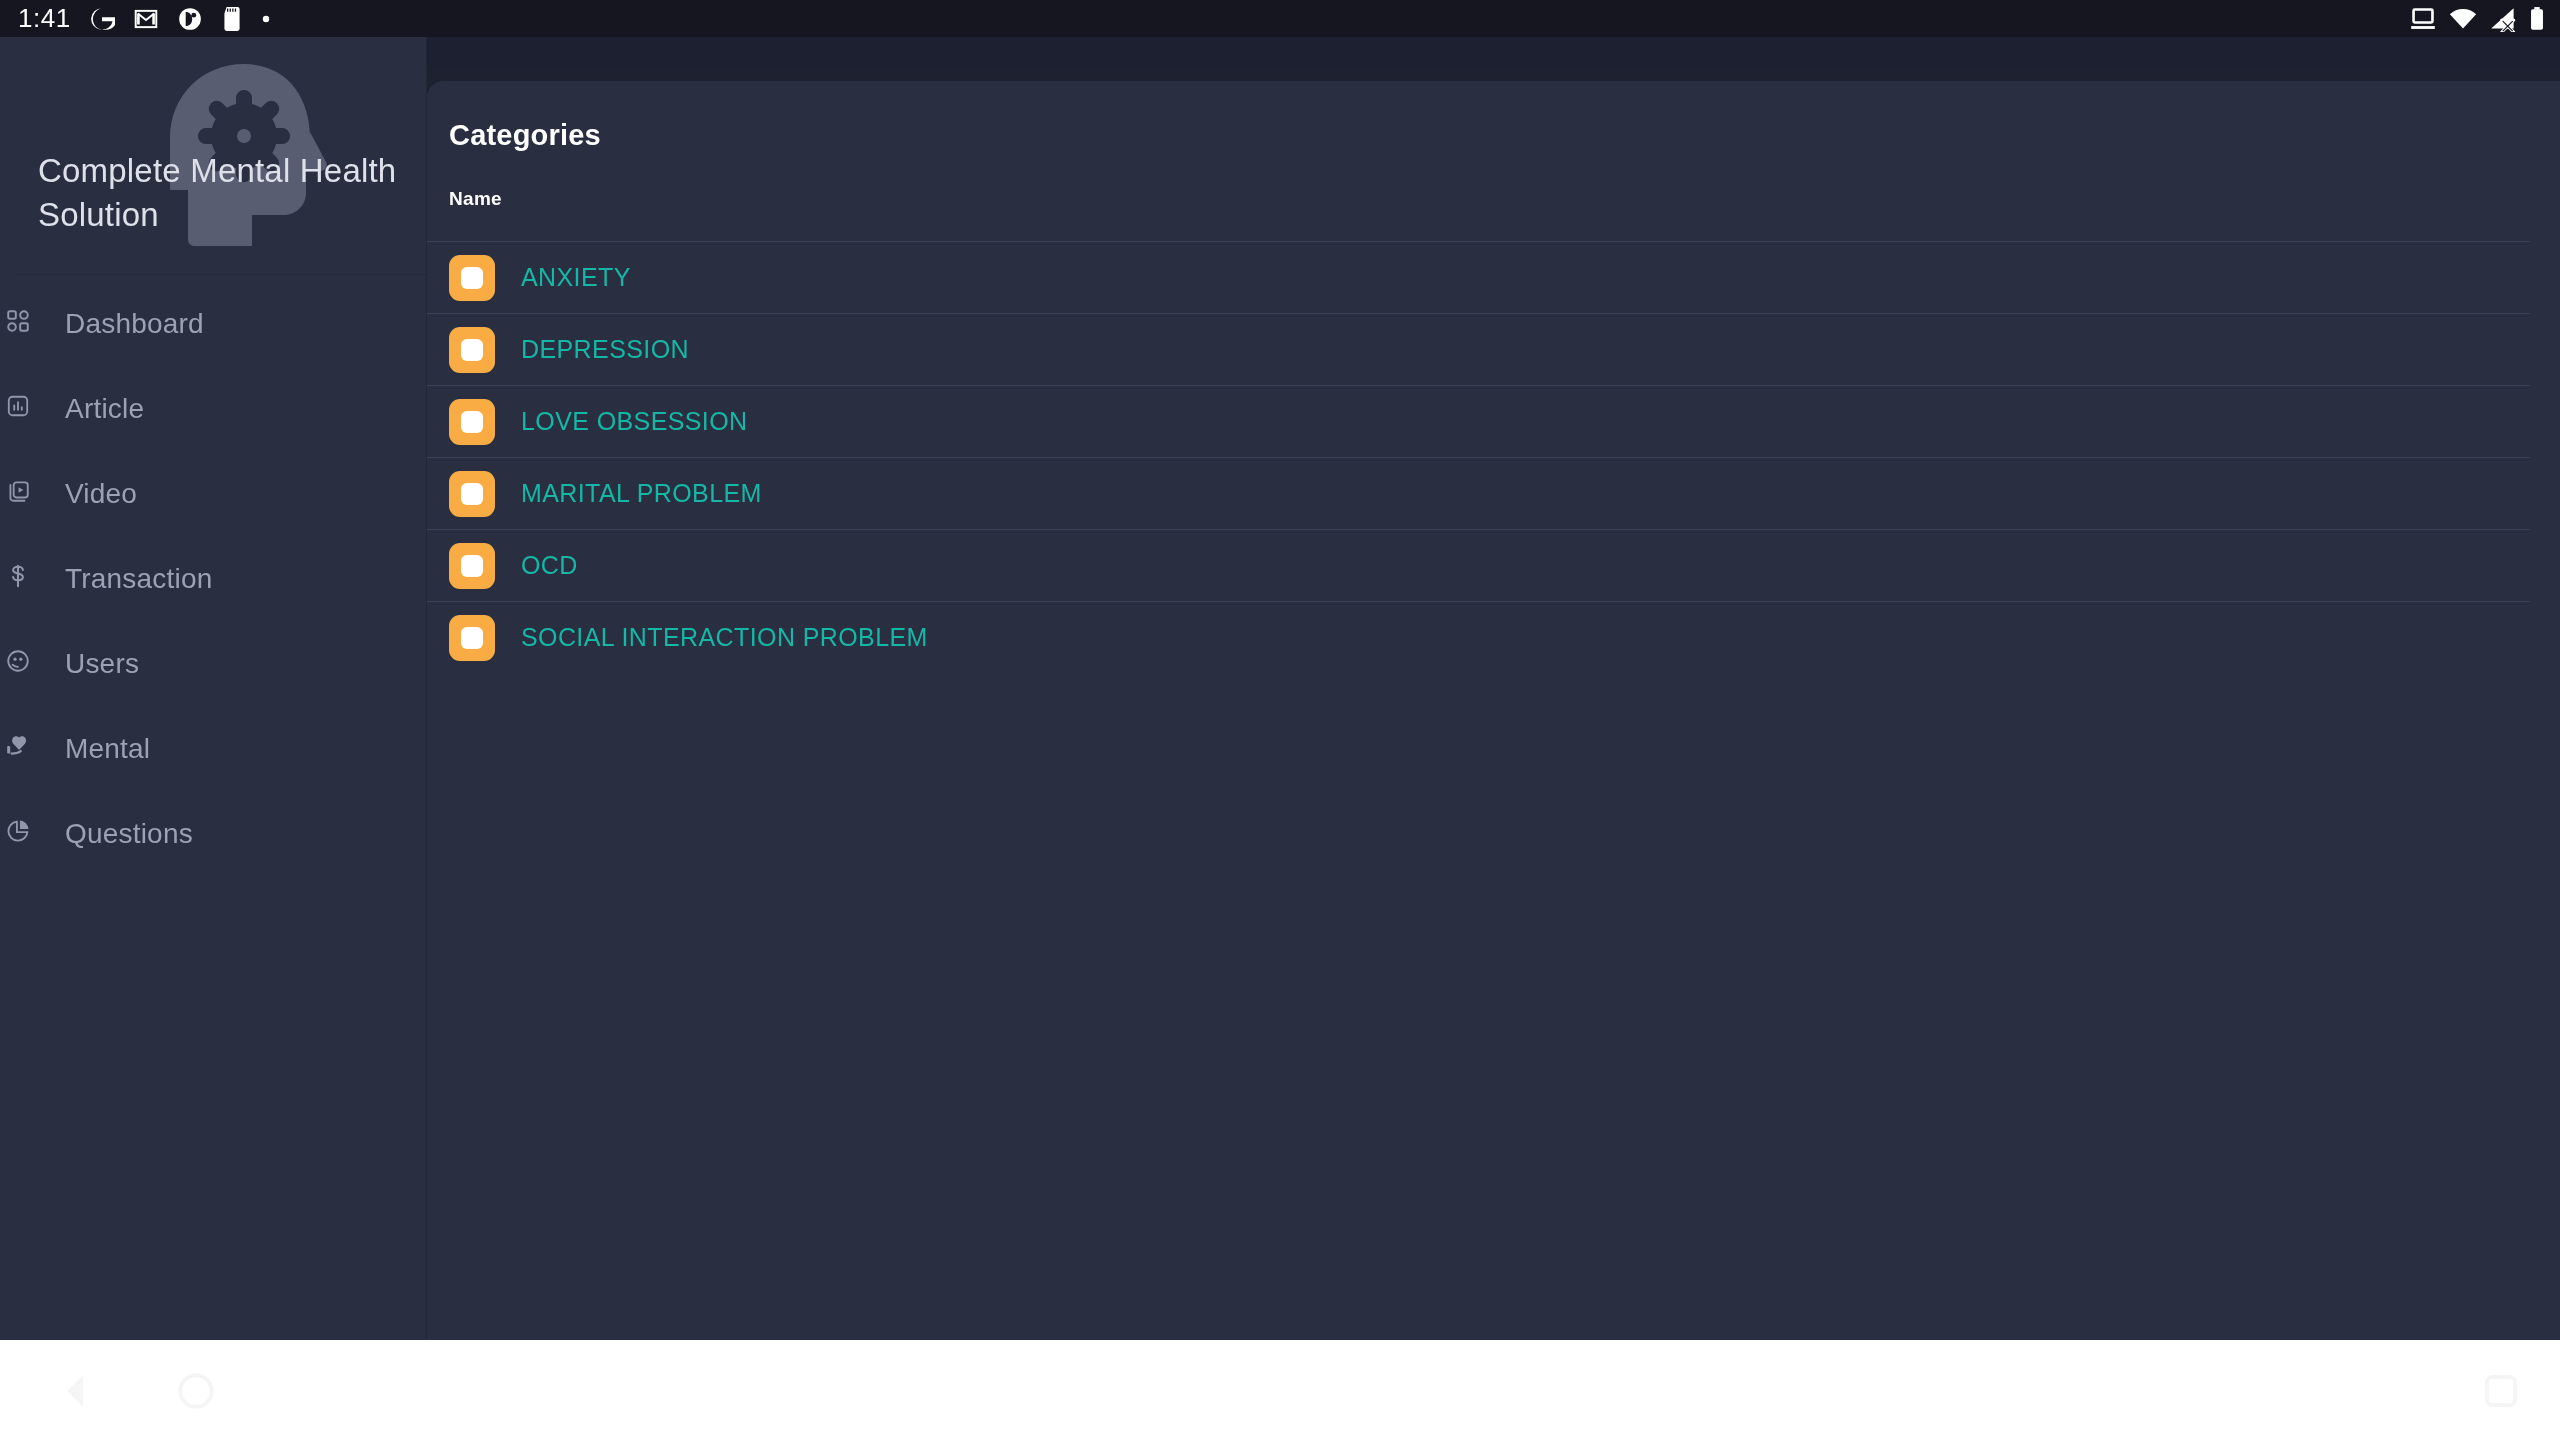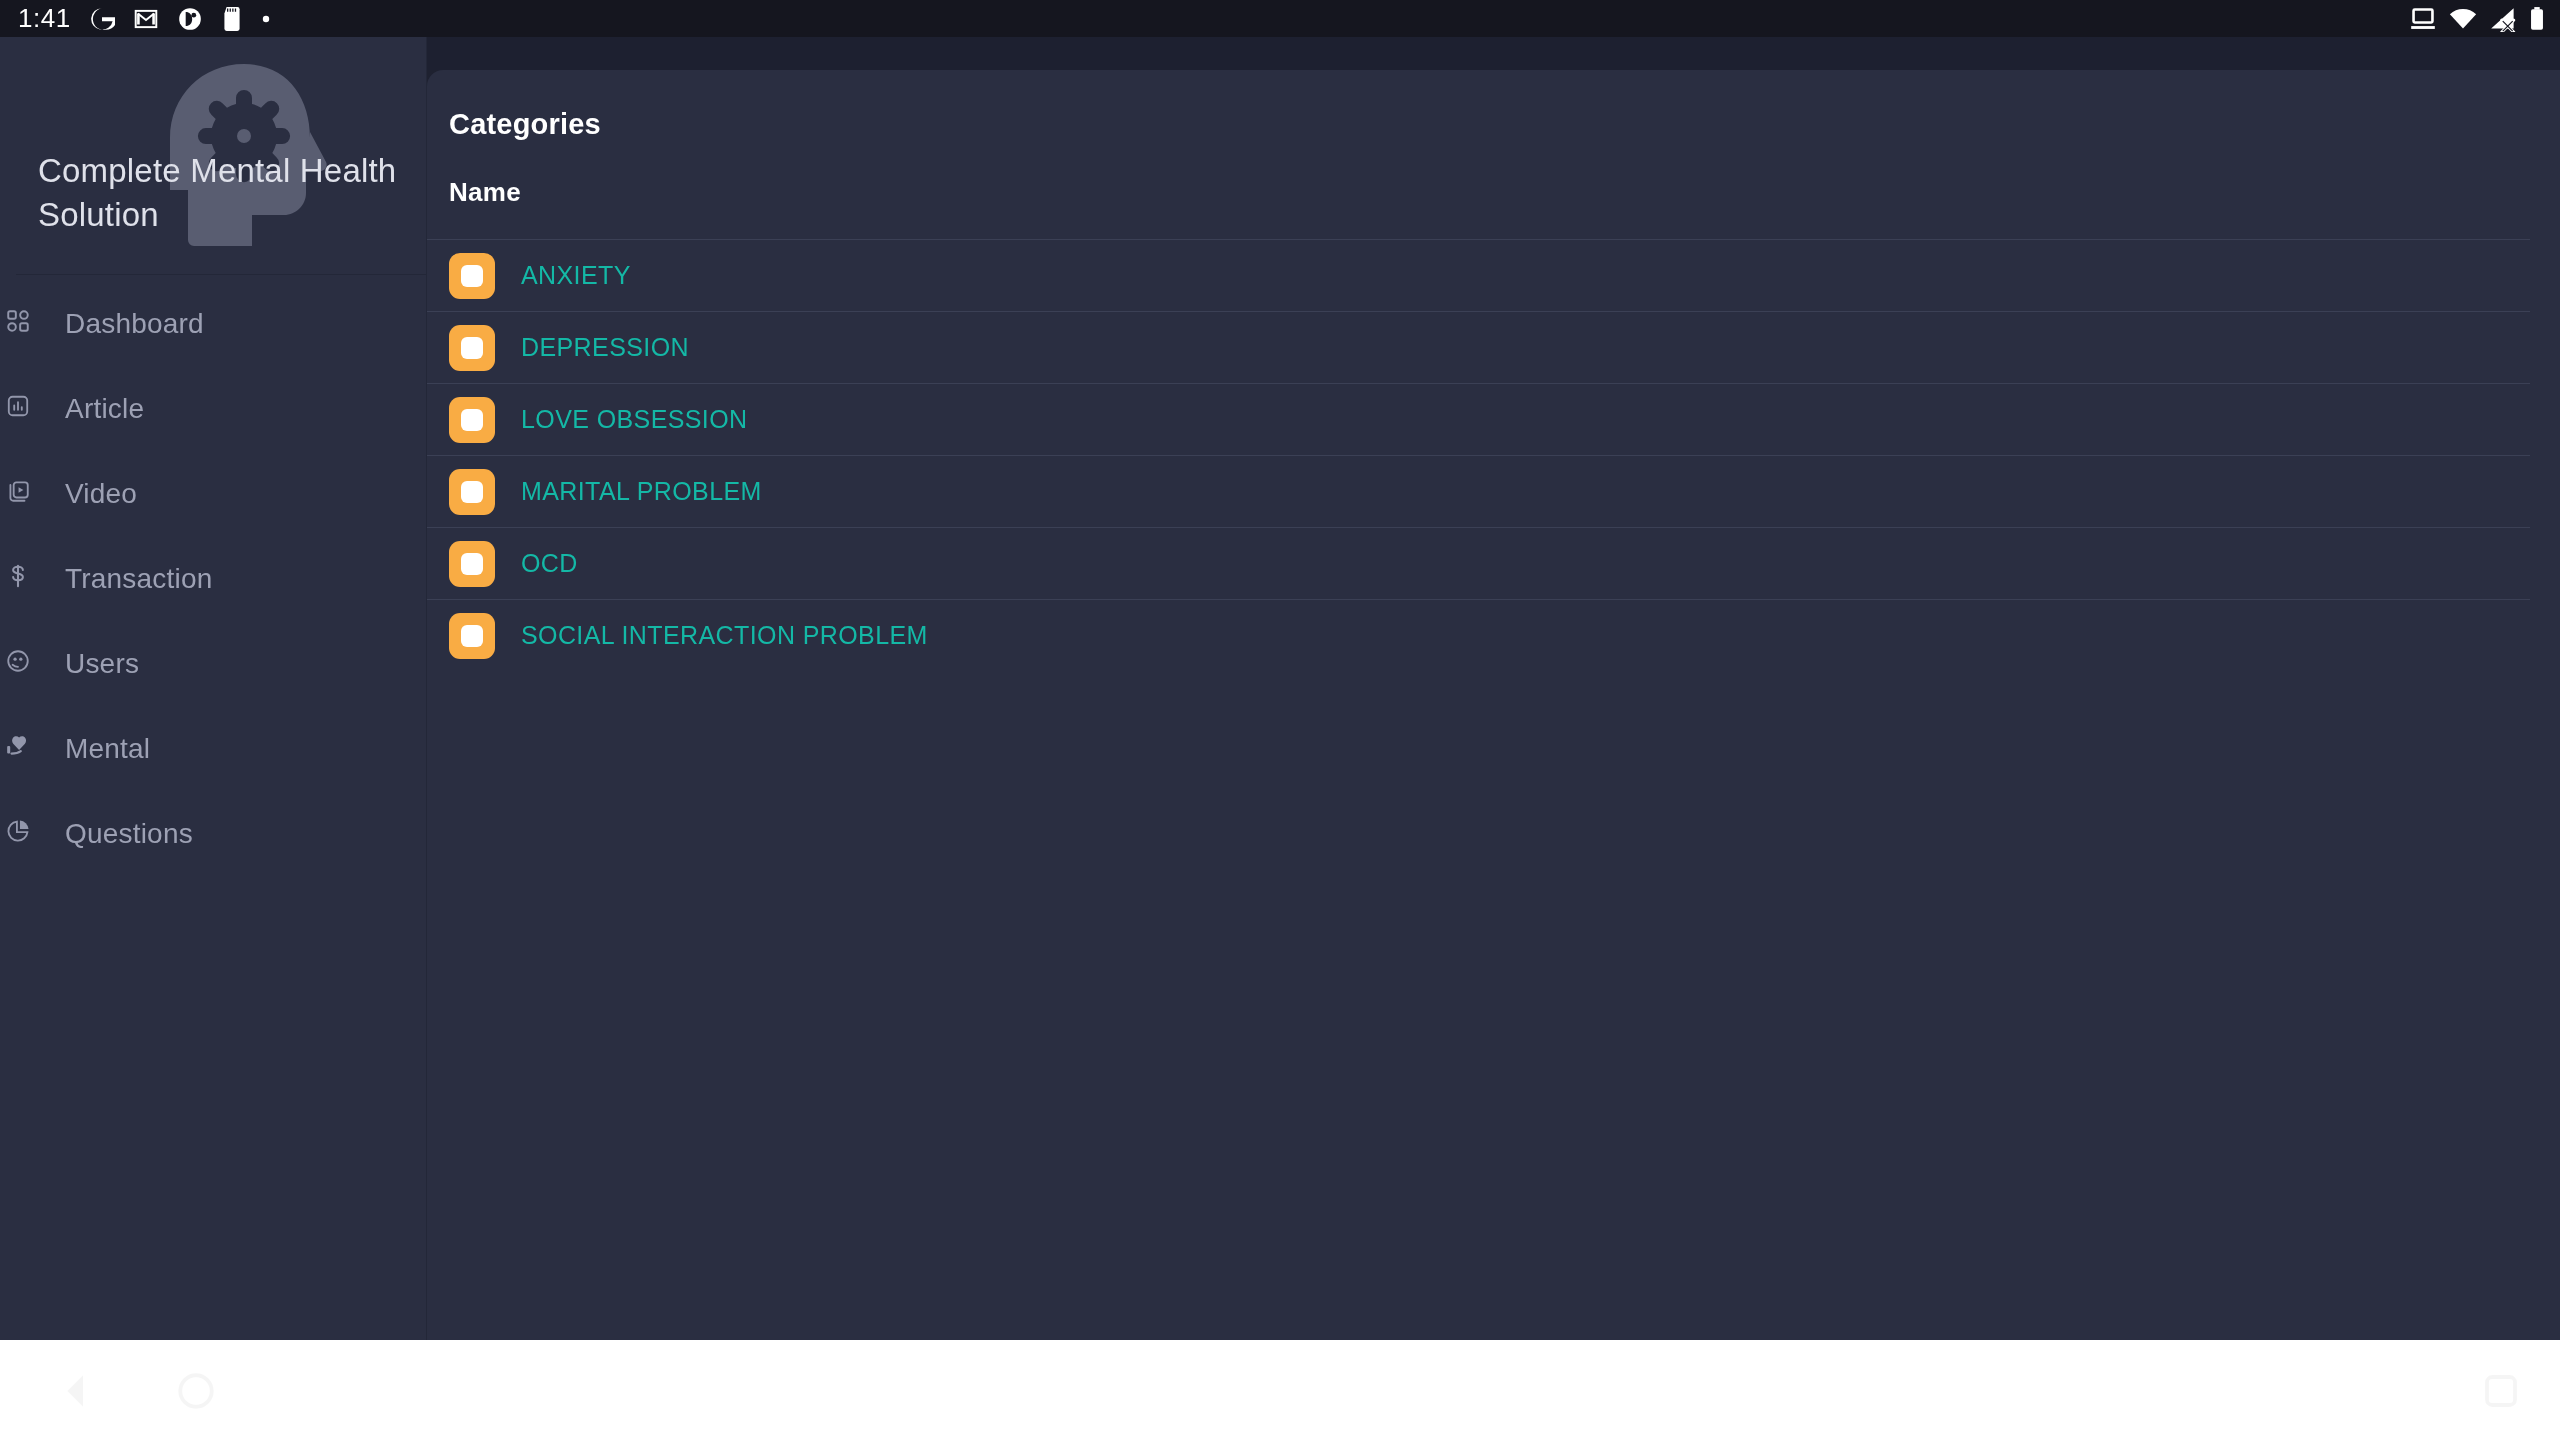--- a/index.html
+++ b/index.html
@@ -63,30 +63,30 @@
   .nav-icon{
     width:36px; display:flex; align-items:center; justify-content:center;
     color:#9296ab;
   }
   .nav-label{
     color:#9da1b4; font-size:28px; letter-spacing:.2px;
   }
 
   
   .content{
-    position:absolute; top:33px; left:427px;
+    position:absolute; top:44px; left:427px;
     width:2133px; height:1270px;
     background:#2a2e41;
     border-top-left-radius:16px;
   }
   .page-title{
     color:#ffffff; font-size:29px; padding:38px 0 0 22px; letter-spacing:.2px;
   }
   .col-header{
-    color:#ffffff; font-size:26px; font-weight:700;
+    color:#ffffff; font-size:19px; font-weight:700;
     padding:36px 0 0 22px; letter-spacing:.3px;
   }
   .table{ margin-top:31px; }
   .row{
     height:72px; display:flex; align-items:center;
     padding-left:22px; border-top:1px solid #3b4055;
   }
   .row:last-child{ border-bottom:none; }
   .row-badge{
     width:46px; height:46px; border-radius:11px;

